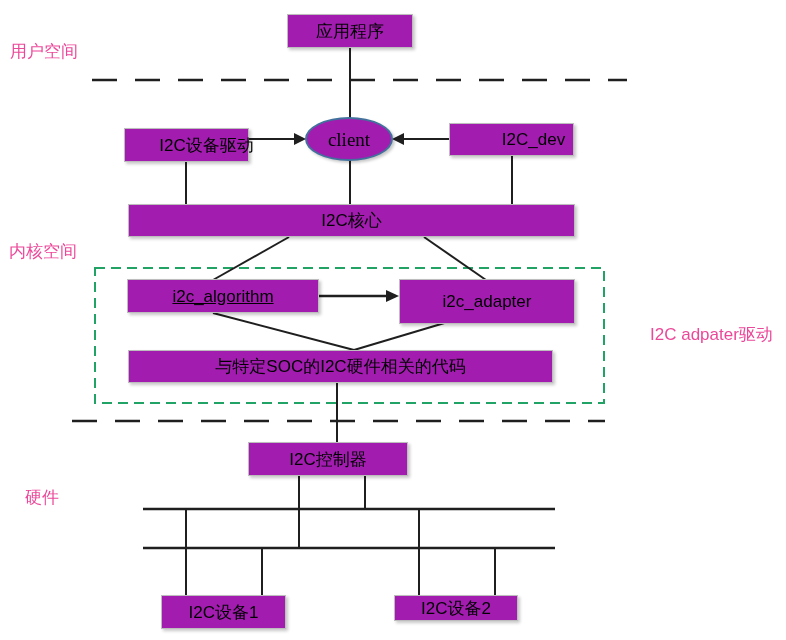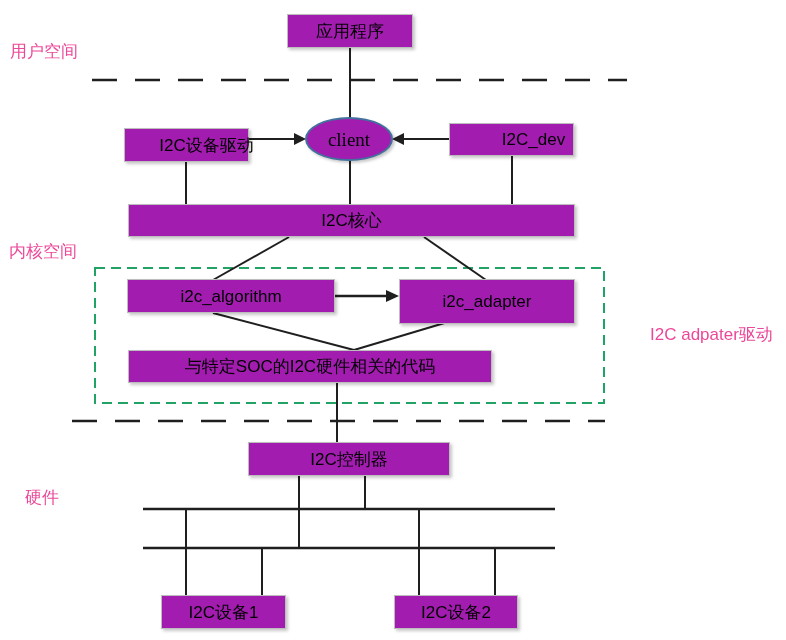--- a/index.html
+++ b/index.html
@@ -76,25 +76,25 @@
   <div class="node" style="left:287px; top:14px; width:126px; height:34px;">应用程序</div>
 
   <div class="node" style="left:124px; top:128px; width:125px; height:34px;padding-left:40px;">I2C设备驱动</div>
 
   <div class="node ellipse" style="left:305px; top:117px; width:88px; height:44px;font-family:Liberation Serif, serif;">client</div>
 
   <div class="node" style="left:449px; top:123px; width:125px; height:33px;padding-left:44px;">I2C_dev</div>
 
   <div class="node" style="left:128px; top:204px; width:447px; height:33px;text-align:right;">I2C核心</div>
 
-  <div class="node" style="left:127px; top:279px; width:208px; height:34px;">i2c_algorithm</div>
+  <div class="node" style="left:127px; top:279px; width:192px; height:34px;text-decoration:underline;">i2c_algorithm</div>
 
   <div class="node" style="left:399px; top:279px; width:176px; height:45px;">i2c_adapter</div>
 
-  <div class="node" style="left:128px; top:350px; width:364px; height:33px;">与特定SOC的I2C硬件相关的代码</div>
+  <div class="node" style="left:128px; top:350px; width:425px; height:33px;">与特定SOC的I2C硬件相关的代码</div>
 
-  <div class="node" style="left:248px; top:442px; width:202px; height:34px;">I2C控制器</div>
+  <div class="node" style="left:248px; top:442px; width:160px; height:34px;">I2C控制器</div>
 
   <div class="node" style="left:161px; top:595px; width:125px; height:34px;text-align:center;">I2C设备1</div>
 
-  <div class="node" style="left:394px; top:595px; width:124px; height:34px;">I2C设备2</div>
+  <div class="node" style="left:394px; top:595px; width:124px; height:26px;">I2C设备2</div>
 
 </div>
 
 </body></html>

